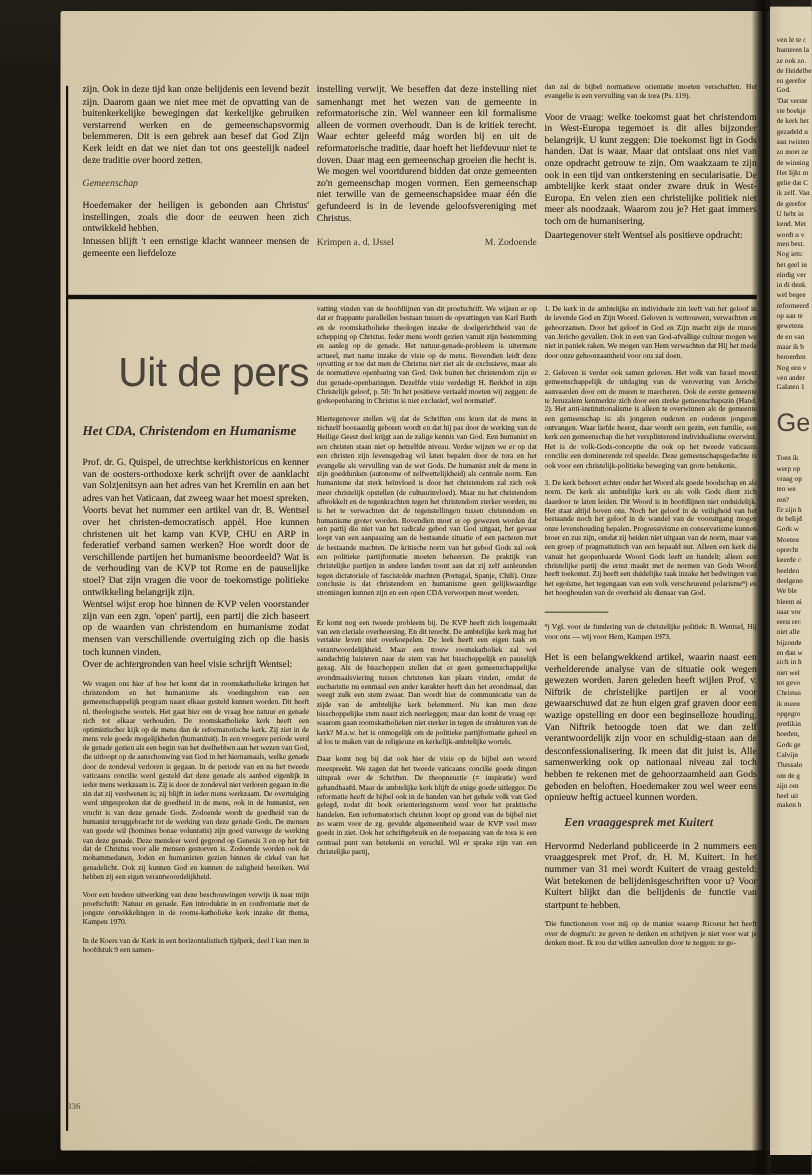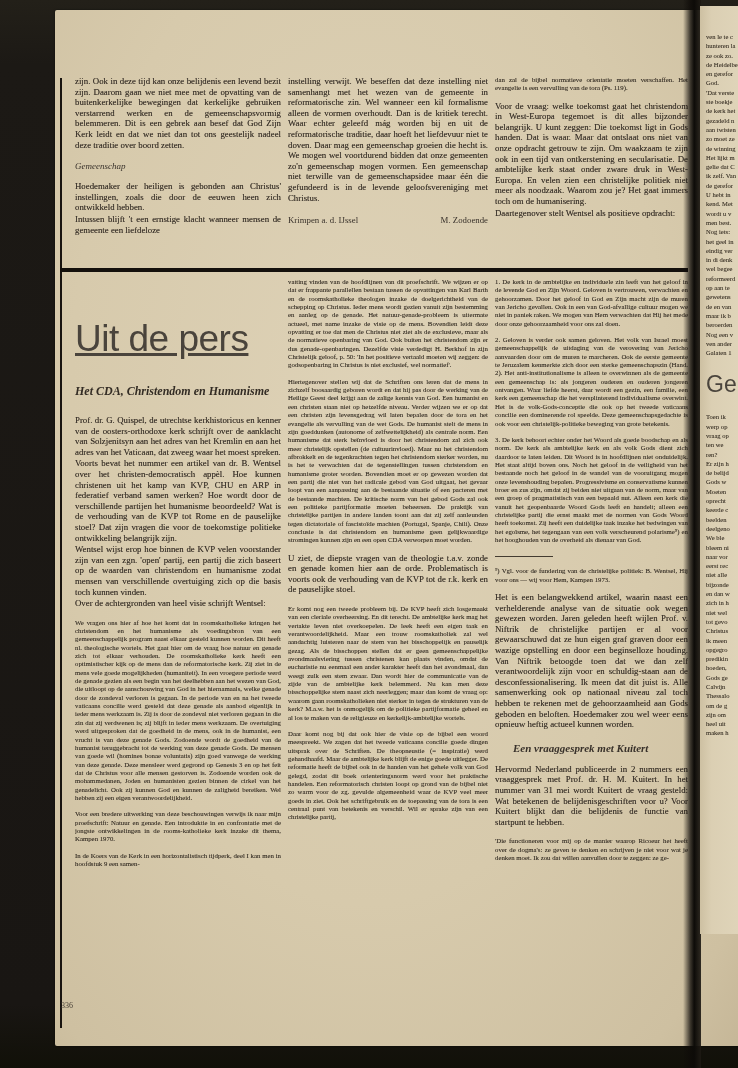--- a/index.html
+++ b/index.html
@@ -17,30 +17,30 @@
   .c3{left:440px;width:193px;}
   .top-row{position:absolute;left:0;top:66px;width:100%;height:192px;}
   .main-row{position:absolute;left:0;top:268px;width:100%;height:732px;}
   .body{font-size:8.8px;line-height:10.6px;margin:0;text-shadow:0 0 .3px rgba(52,42,30,.55);}
   .body + .body{margin-top:1px;}
   .small{font-size:6.8px;line-height:8.35px;margin:0 0 8px 0;color:#3b342b;
     text-shadow:0 0 .3px rgba(52,42,30,.5);}
   .crosshead{font-style:italic;font-size:9px;margin:11px 0 10px 0;}
   .byline{display:flex;justify-content:space-between;font-size:8.8px;margin-top:12px;}
   .title{font-family:"Liberation Sans",sans-serif;font-weight:normal;font-size:37px;
-    letter-spacing:-.5px;color:#4a443c;margin:40px 0 0 0;text-align:left;text-decoration:underline;}
+    letter-spacing:-.5px;color:#4a443c;margin:40px 0 0 0;text-align:right;}
   .subtitle{font-size:12px;font-weight:bold;font-style:italic;color:#332c24;
     margin:24px 0 16px 0;text-align:left;}
   .interview-heading{font-size:11px;font-style:italic;font-weight:bold;margin:12px 0 10px 18px;text-align:left;}
   .fn-rule{width:58px;height:1px;background:#43three;background:#433b30;margin:12px 0 10px 0;}
   .spacer10{height:10px;}
   .folio{position:absolute;left:6px;top:991px;font-size:8px;color:#4a4238;}
   .gutter{position:absolute;left:683px;top:0;width:18px;height:1068px;
     background:linear-gradient(90deg,rgba(20,16,12,0) 0%,rgba(14,11,8,.75) 40%,#0d0b08 62%,rgba(30,26,20,.9) 100%);}
-  .page-next{position:absolute;left:700px;top:6px;width:38px;height:928px;
+  .page-next{position:absolute;left:700px;top:6px;width:38px;height:1044px;
     background:linear-gradient(90deg,#cdc0a2 0%,#dbcfb3 30%,#dfd4b9 100%);}
   .sliver-lines{padding:26px 0 0 6px;}
   .sliver-lines.lower{padding-top:10px;}
   .sliver-line{font-size:6.6px;line-height:9.3px;white-space:nowrap;color:#45three;color:#453d31;
     overflow:hidden;text-shadow:0 0 .3px rgba(52,42,30,.5);}
   .sliver-heading{font-family:"Liberation Sans",sans-serif;font-size:23px;color:#4a443c;
     margin:14px 0 4px 6px;}
 </style>
 </head>
 <body>
@@ -83,21 +83,20 @@
         <p class="body">Over de achtergronden van heel visie schrijft Wentsel:</p>
         <div class="spacer10"></div>
         <p class="small">We vragen ons hier af hoe het komt dat in roomskatholieke kringen het christendom en het humanisme als voedingsbron van een gemeenschappelijk program naast elkaar gesteld kunnen worden. Dit heeft nl. theologische wortels. Het gaat hier om de vraag hoe natuur en genade zich tot elkaar verhouden. De roomskatholieke kerk heeft een optimistischer kijk op de mens dan de reformatorische kerk. Zij ziet in de mens vele goede mogelijkheden (humaniteit). In een vroegere periode werd de genade gezien als een begin van het deelhebben aan het wezen van God, die uitloopt op de aanschouwing van God in het hiernamaals, welke genade door de zondeval verloren is gegaan. In de periode van en na het tweede vaticaans concilie werd gesteld dat deze genade als aanbod eigenlijk in ieder mens werkzaam is. Zij is door de zondeval niet verloren gegaan in die zin dat zij verdwenen is; zij blijft in ieder mens werkzaam. De overtuiging werd uitgesproken dat de goedheid in de mens, ook in de humanist, een vrucht is van deze genade Gods. Zodoende wordt de goedheid van de humanist teruggebracht tot de werking van deze genade Gods. De mensen van goede wil (homines bonae voluntatis) zijn goed vanwege de werking van deze genade. Deze mensleer werd gegrond op Genesis 3 en op het feit dat de Christus voor alle mensen gestorven is. Zodoende worden ook de mohammedanen, Joden en humanisten gezien binnen de cirkel van het genadelicht. Ook zij kunnen God en kunnen de zaligheid bereiken. Wel hebben zij een eigen verantwoordelijkheid.</p>
         <p class="small">Voor een bredere uitwerking van deze beschouwingen verwijs ik naar mijn proefschrift: Natuur en genade. Een introduktie in en confrontatie met de jongste ontwikkelingen in de rooms-katholieke kerk inzake dit thema, Kampen 1970.</p>
         <p class="small">In de Koers van de Kerk in een horizontalistisch tijdperk, deel I kan men in hoofdstuk 9 een samen-</p>
       </div>
 
       <div class="col c2">
         <p class="small">vatting vinden van de hoofdlijnen van dit proefschrift. We wijzen er op dat er frappante parallellen bestaan tussen de opvattingen van Karl Barth en de roomskatholieke theologen inzake de doelgerichtheid van de schepping op Christus. Ieder mens wordt gezien vanuit zijn bestemming en aanleg op de genade. Het natuur-genade-probleem is uitermate actueel, met name inzake de visie op de mens. Bovendien leidt deze opvatting er toe dat men de Christus niet ziet als de exclusieve, maar als de normatieve openbaring van God. Ook buiten het christendom zijn er dus genade-openbaringen. Dezelfde visie verdedigt H. Berkhof in zijn Christelijk geloof, p. 50: 'In het positieve vertaald moeten wij zeggen: de godsopenbaring in Christus is niet exclusief, wel normatief'.</p>
         <p class="small">Hiertegenover stellen wij dat de Schriften ons leren dat de mens in zichzelf boosaardig geboren wordt en dat hij pas door de werking van de Heilige Geest deel krijgt aan de zalige kennis van God. Een humanist en een christen staan niet op hetzelfde niveau. Verder wijzen we er op dat een christen zijn levensgedrag wil laten bepalen door de tora en het evangelie als vervulling van de wet Gods. De humanist stelt de mens in zijn goeddunken (autonome of zelfwettelijkheid) als centrale norm. Een humanisme dat sterk beïnvloed is door het christendom zal zich ook meer christelijk opstellen (de cultuurinvloed). Maar nu het christendom afbrokkelt en de tegenkrachten tegen het christendom sterker worden, nu is het te verwachten dat de tegenstellingen tussen christendom en humanisme groter worden. Bovendien moet er op gewezen worden dat een partij die niet van het radicale gebod van God uitgaat, het gevaar loopt van een aanpassing aan de bestaande situatie of een pacteren met de bestaande machten. De kritische norm van het gebod Gods zal ook een politieke partijformatie moeten beheersen. De praktijk van christelijke partijen in andere landen toont aan dat zij zelf aanleunden tegen dictatoriale of fascistoïde machten (Portugal, Spanje, Chili). Onze conclusie is dat christendom en humanisme geen gelijkwaardige stromingen kunnen zijn en een open CDA verworpen moet worden.</p>
-        <p class="body">U ziet, de diepste vragen van de theologie t.a.v. zonde en genade komen hier aan de orde. Problematisch is voorts ook de verhouding van de KVP tot de r.k. kerk en de pauselijke stoel.</p>
         <div class="spacer10"></div>
         <p class="small">Er komt nog een tweede probleem bij. De KVP heeft zich losgemaakt van een cleriale overheersing. En dit terecht. De ambtelijke kerk mag het vertakte leven niet overkoepelen. De leek heeft een eigen taak en verantwoordelijkheid. Maar een trouw roomskatholiek zal wel aandachtig luisteren naar de stem van het bisschoppelijk en pauselijk gezag. Als de bisschoppen stellen dat er geen gemeenschappelijke avondmaalsviering tussen christenen kan plaats vinden, omdat de eucharistie nu eenmaal een ander karakter heeft dan het avondmaal, dan weegt zulk een stem zwaar. Dan wordt hier de communicatie van de zijde van de ambtelijke kerk belemmerd. Nu kan men deze bisschoppelijke stem naast zich neerleggen; maar dan komt de vraag op: waarom gaan roomskatholieken niet sterker in tegen de strukturen van de kerk? M.a.w. het is onmogelijk om de politieke partijformatie geheel en al los te maken van de religieuze en kerkelijk-ambtelijke wortels.</p>
         <p class="small">Daar komt nog bij dat ook hier de visie op de bijbel een woord meespreekt. We zagen dat het tweede vaticaans concilie goede dingen uitsprak over de Schriften. De theopneustie (= inspiratie) werd gehandhaafd. Maar de ambtelijke kerk blijft de enige goede uitlegger. De reformatie heeft de bijbel ook in de handen van het gehele volk van God gelegd, zodat dit boek orienteringsnorm werd voor het praktische handelen. Een reformatorisch christen loopt op grond van de bijbel niet zo warm voor de zg. gevulde algemeenheid waar de KVP veel meer goeds in ziet. Ook het schriftgebruik en de toepassing van de tora is een centraal punt van betekenis en verschil. Wil er sprake zijn van een christelijke partij,</p>
       </div>
 
       <div class="col c3">
         <p class="small">1. De kerk in de ambtelijke en individuele zin leeft van het geloof in de levende God en Zijn Woord. Geloven is vertrouwen, verwachten en gehoorzamen. Door het geloof in God en Zijn macht zijn de muren van Jericho gevallen. Ook in een van God-afvallige cultuur mogen we niet in paniek raken. We mogen van Hem verwachten dat Hij het mede door onze gehoorzaamheid voor ons zal doen.</p>
         <p class="small">2. Geloven is verder ook samen geloven. Het volk van Israel moest gemeenschappelijk de uitdaging van de verovering van Jericho aanvaarden door om de muren te marcheren. Ook de eerste gemeente te Jeruzalem kenmerkte zich door een sterke gemeenschapszin (Hand. 2). Het anti-institutionalisme is alleen te overwinnen als de gemeente een gemeenschap is: als jongeren ouderen en ouderen jongeren ontvangen. Waar liefde heerst, daar wordt een gezin, een familie, een kerk een gemeenschap die het versplinterend individualisme overwint. Het is de volk-Gods-conceptie die ook op het tweede vaticaans concilie een dominerende rol speelde. Deze gemeenschapsgedachte is ook voor een christelijk-politieke beweging van grote betekenis.</p>
         <p class="small">3. De kerk behoort echter onder het Woord als goede boodschap en als norm. De kerk als ambtelijke kerk en als volk Gods dient zich daardoor te laten leiden. Dit Woord is in hoofdlijnen niet onduidelijk. Het staat altijd boven ons. Noch het geloof in de veiligheid van het bestaande noch het geloof in de wandel van de vooruitgang mogen onze levenshouding bepalen. Progressivisme en conservatisme kunnen broer en zus zijn, omdat zij beiden niet uitgaan van de norm, maar van een groep of pragmatistisch van een bepaald nut. Alleen een kerk die vanuit het geopenbaarde Woord Gods leeft en handelt; alleen een christelijke partij die ernst maakt met de normen van Gods Woord heeft toekomst. Zij heeft een duidelijke taak inzake het bedwingen van het egoïsme, het tegengaan van een volk verscheurend polarisme⁹) en het hooghouden van de overheid als dienaar van God.</p>
         <div class="fn-rule"></div>

